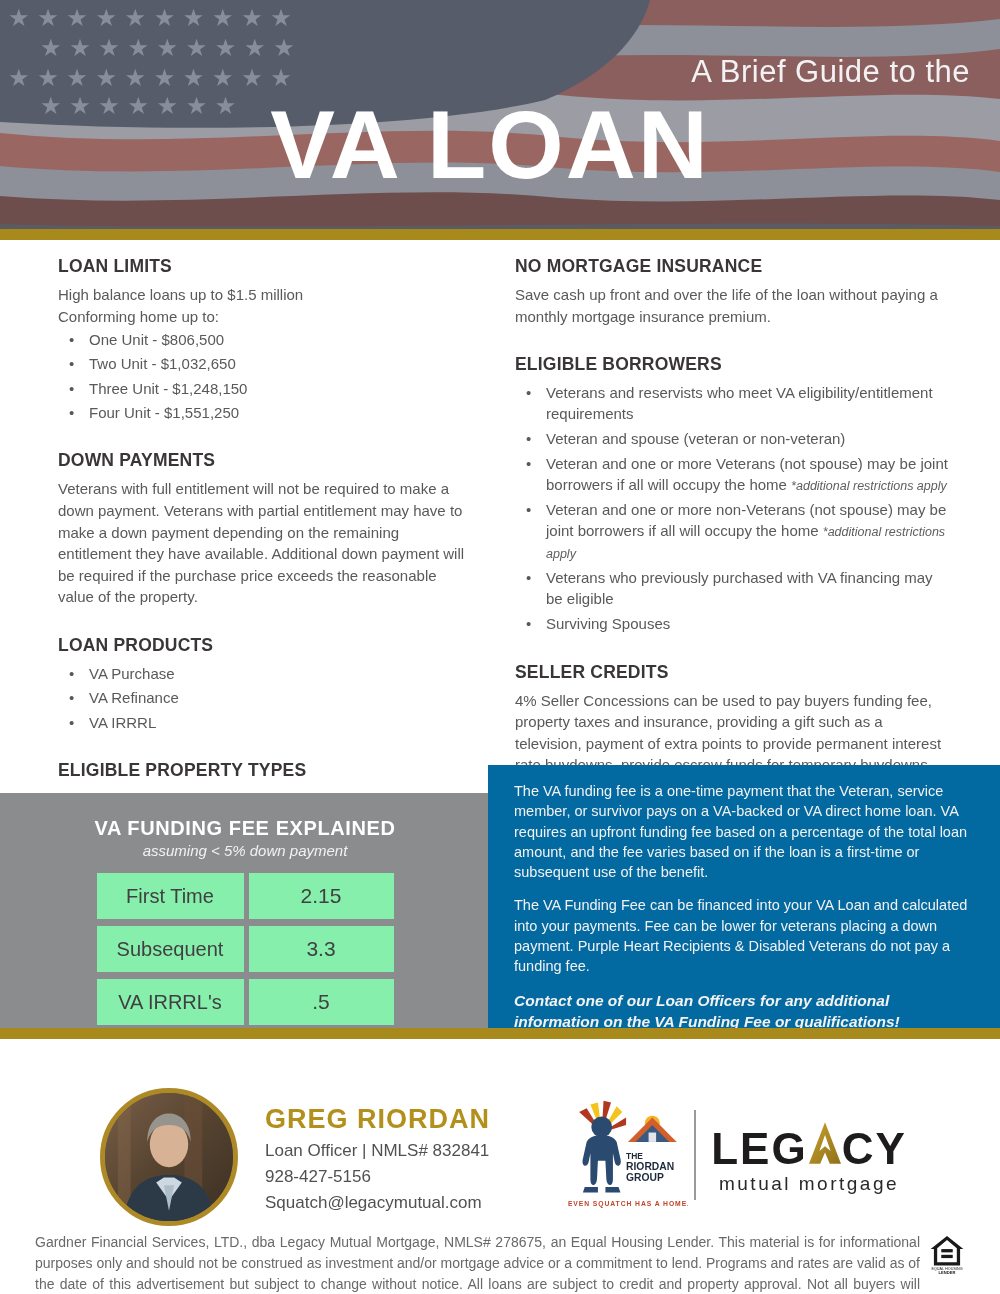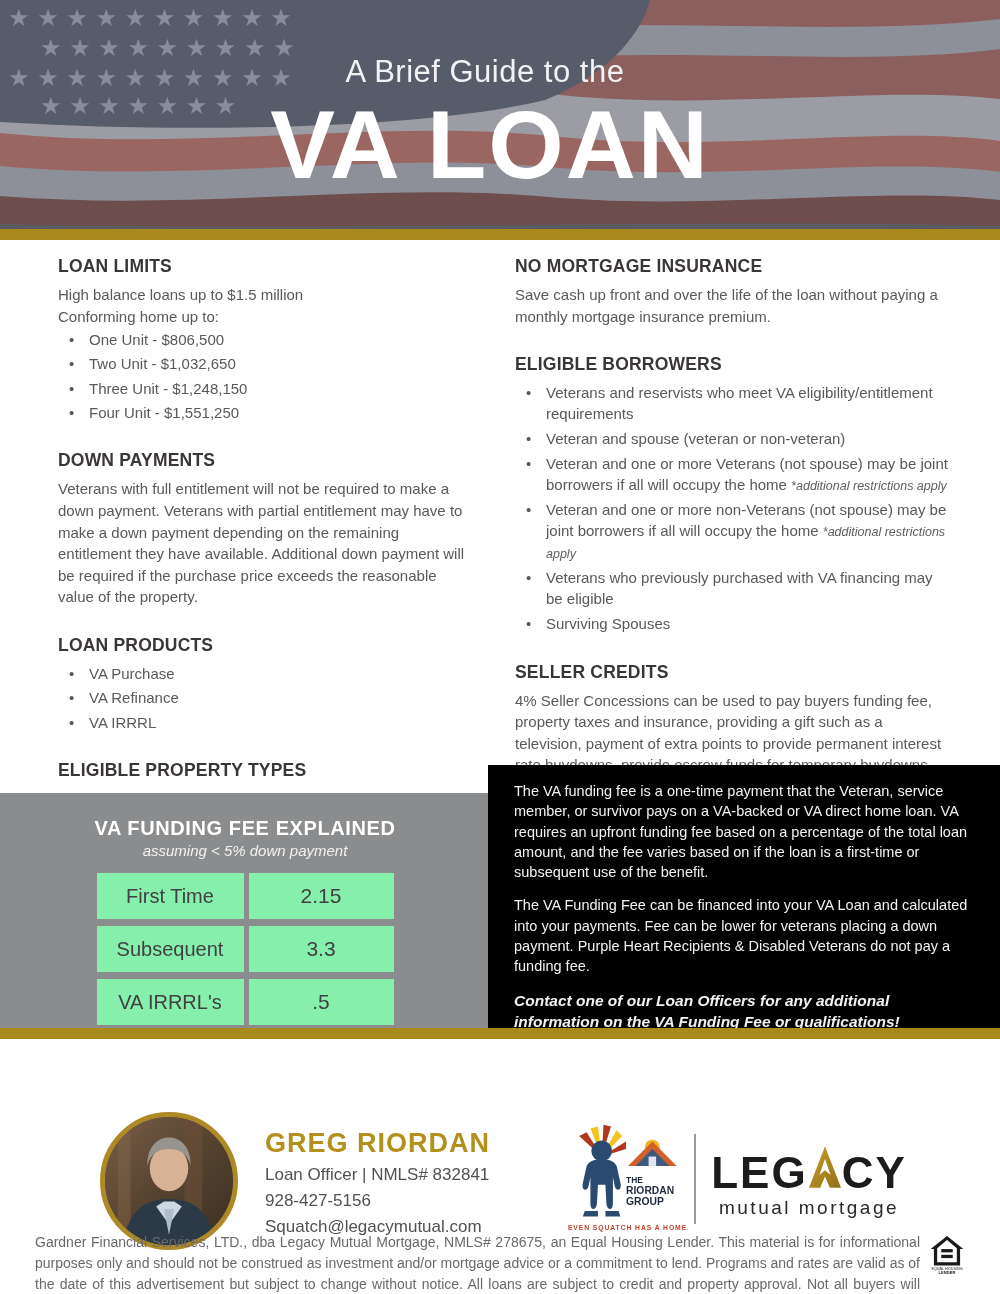--- a/index.html
+++ b/index.html
@@ -2,21 +2,21 @@
 <html><head>
 <meta charset="utf-8">
 <style>
   html,body{margin:0;padding:0;background:#ffffff;}
   .page{position:relative;width:1000px;height:1294px;background:#ffffff;overflow:hidden;
         font-family:"Liberation Sans",sans-serif;color:#59595b;}
 
   
   .hero{position:absolute;left:0;top:0;width:1000px;height:230px;overflow:hidden;}
   .hero svg{position:absolute;left:0;top:0;}
-  .hero-eyebrow{position:absolute;left:0;right:30px;top:54px;text-align:center;
+  .hero-eyebrow{position:absolute;left:0;right:30px;top:54px;text-align:right;
     font-size:31px;font-weight:400;color:#f2f2f4;letter-spacing:.5px;}
   .hero-title{position:absolute;left:0;right:20px;top:96px;text-align:center;
     font-size:97px;font-weight:700;color:#ffffff;letter-spacing:2px;line-height:1;}
   .gold-bar{position:absolute;left:0;width:1000px;height:11px;background:#a8891c;}
   .gold-bar.top{top:229px;}
   .gold-bar.bottom{top:1028px;}
 
   
   .col{position:absolute;top:256px;}
   .col.left{left:58px;width:412px;}
@@ -36,27 +36,27 @@
     color:#ffffff;letter-spacing:.6px;}
   .fee-sub{text-align:center;font-size:15px;font-style:italic;color:#f2f2f2;margin-top:2px;}
   .fee-table{width:297px;margin:14px auto 0 auto;}
   .fee-row{display:flex;gap:5px;margin-bottom:7px;}
   .fee-cell{background:#86efac;height:46px;display:flex;align-items:center;justify-content:center;
     color:#403f41;}
   .fee-cell.lbl{width:147px;font-size:20px;}
   .fee-cell.val{width:145px;font-size:21px;}
 
   
-  .dark-box{position:absolute;left:488px;top:765px;width:512px;height:263px;background:#000000;
+  .dark-box{position:absolute;left:488px;top:765px;width:512px;height:263px;background:#0369a1;
     box-sizing:border-box;padding:16px 26px 0 26px;}
   .dark-box p{margin:0 0 13px 0;font-size:14.5px;line-height:1.4;color:#f3f2f2;}
   .dark-box p.cta{font-weight:700;font-style:italic;font-size:15.5px;}
 
   
-  .footer{position:absolute;left:0;top:1100px;width:851px;height:170px;padding-left:28px;}
+  .footer{position:absolute;left:0;top:1076px;width:851px;height:170px;padding-left:28px;}
   .headshot{position:absolute;left:100px;top:12px;width:128px;height:128px;border-radius:50%;
     border:5px solid #ad8a26;overflow:hidden;background:#6b5a49;}
   .contact{position:absolute;left:265px;top:28px;}
   .contact .name{font-size:27px;font-weight:700;color:#b3901c;letter-spacing:1px;}
   .contact .line{font-size:17px;color:#515153;margin-top:6px;}
   .contact a{color:#515153;text-decoration:none;}
   .riordan-logo{position:absolute;left:566px;top:24px;}
   .logo-divider{position:absolute;left:694px;top:34px;width:2px;height:90px;background:#9a9a9a;}
   .legacy-logo{position:absolute;left:714px;top:46px;width:190px;text-align:center;}
   .legacy-word{display:flex;align-items:flex-end;justify-content:center;

